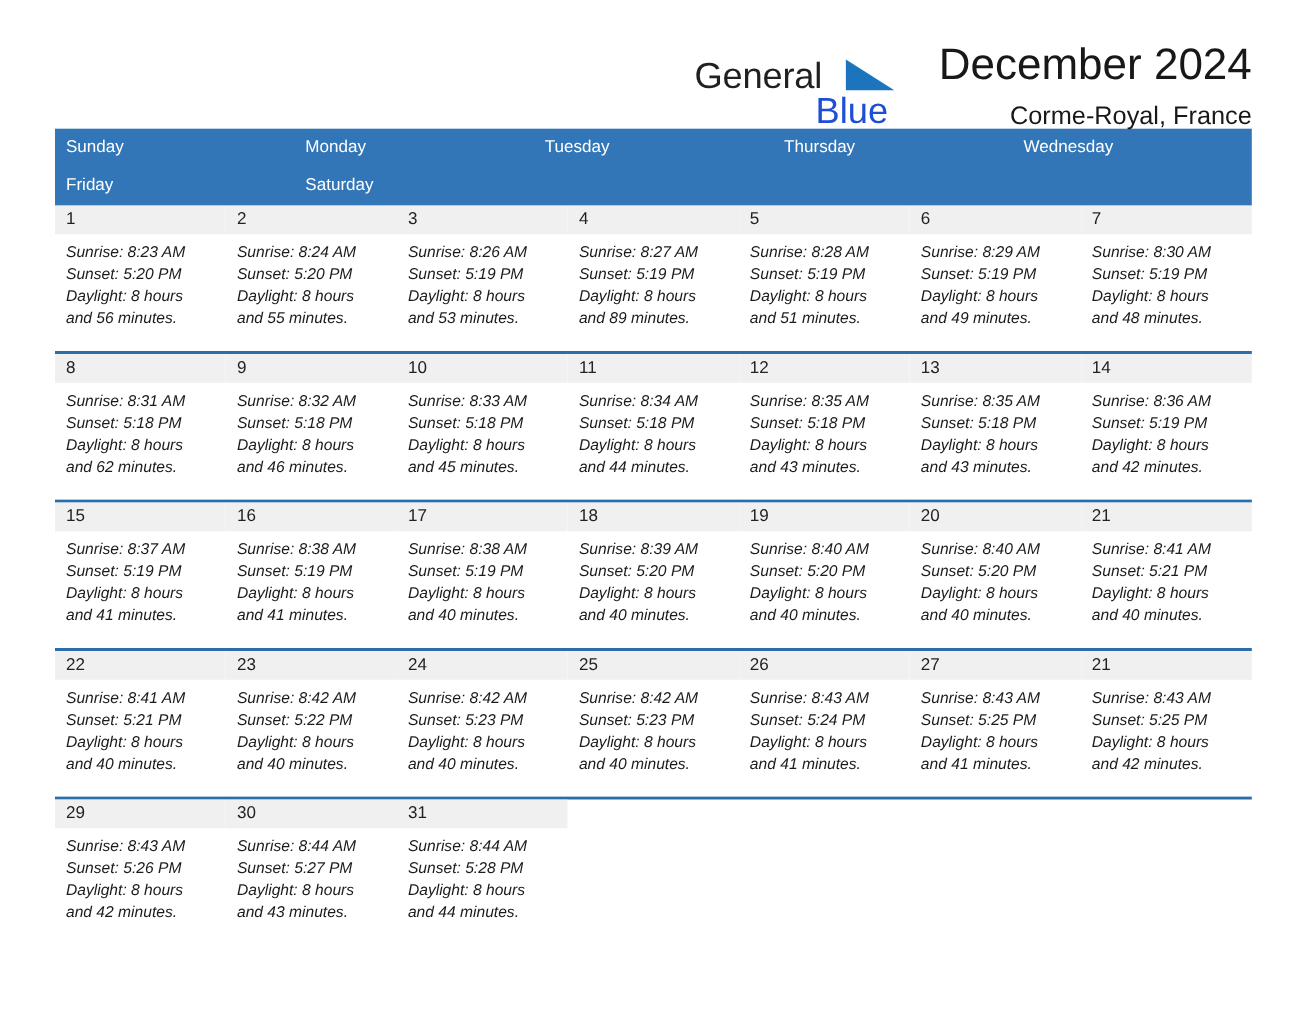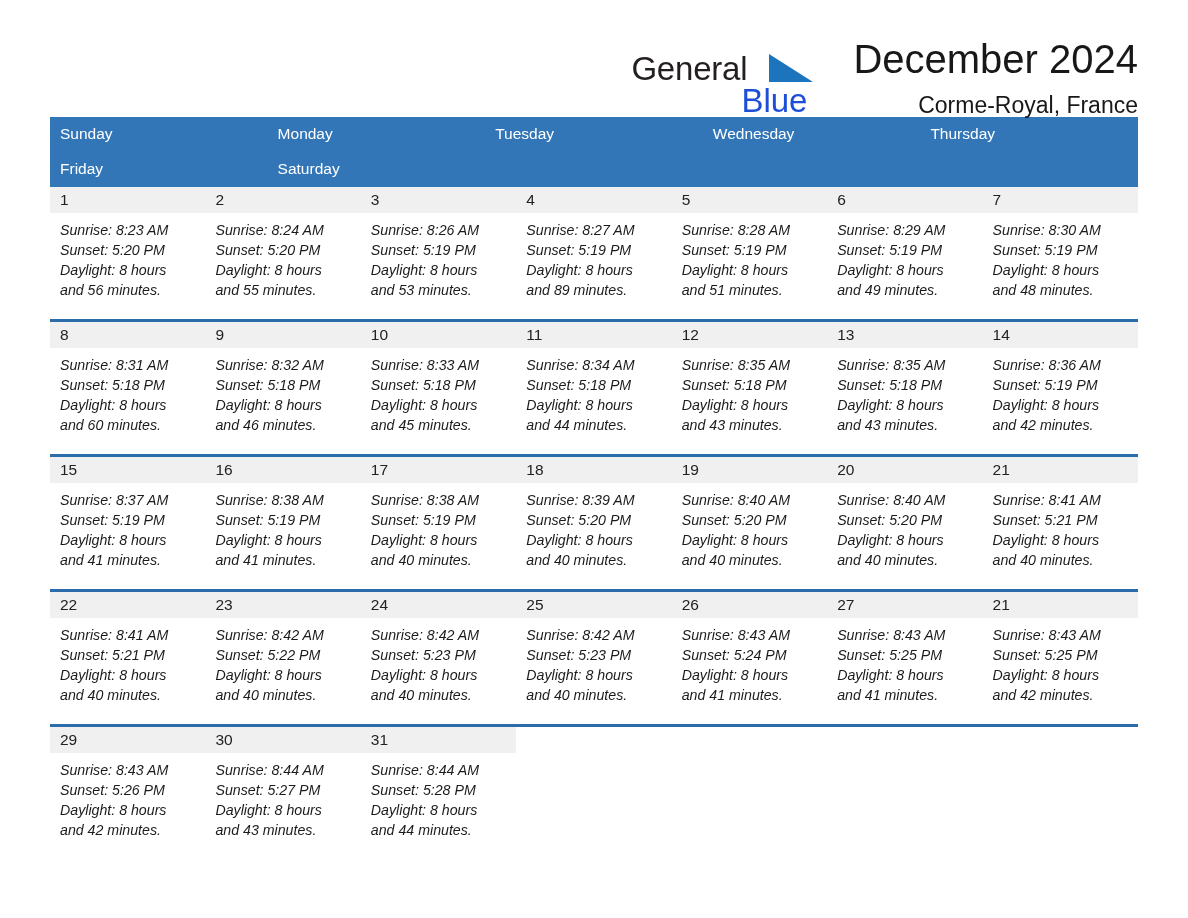--- a/index.html
+++ b/index.html
@@ -154,22 +154,22 @@
     </div>
 
   </div>
 
   <div class="calendar">
 
     <div class="weekdays">
       <div class="weekday">Sunday</div>
       <div class="weekday">Monday</div>
       <div class="weekday">Tuesday</div>
+      <div class="weekday">Thursday</div>
       <div class="weekday">Wednesday</div>
-      <div class="weekday">Thursday</div>
       <div class="weekday">Friday</div>
       <div class="weekday">Saturday</div>
     </div>
 
     <div class="week first">
       <div class="daycell">
         <div class="daynum-band"><span class="daynum">1</span></div>
         <div class="dayinfo">
           <div>Sunrise: 8:23 AM</div>
           <div>Sunset: 5:20 PM</div>
@@ -233,21 +233,21 @@
       </div>
     </div>
 
     <div class="week">
       <div class="daycell">
         <div class="daynum-band"><span class="daynum">8</span></div>
         <div class="dayinfo">
           <div>Sunrise: 8:31 AM</div>
           <div>Sunset: 5:18 PM</div>
           <div>Daylight: 8 hours</div>
-          <div>and 60 minutes.</div>
+          <div>and 62 minutes.</div>
         </div>
       </div>
       <div class="daycell">
         <div class="daynum-band"><span class="daynum">9</span></div>
         <div class="dayinfo">
           <div>Sunrise: 8:32 AM</div>
           <div>Sunset: 5:18 PM</div>
           <div>Daylight: 8 hours</div>
           <div>and 46 minutes.</div>
         </div>

